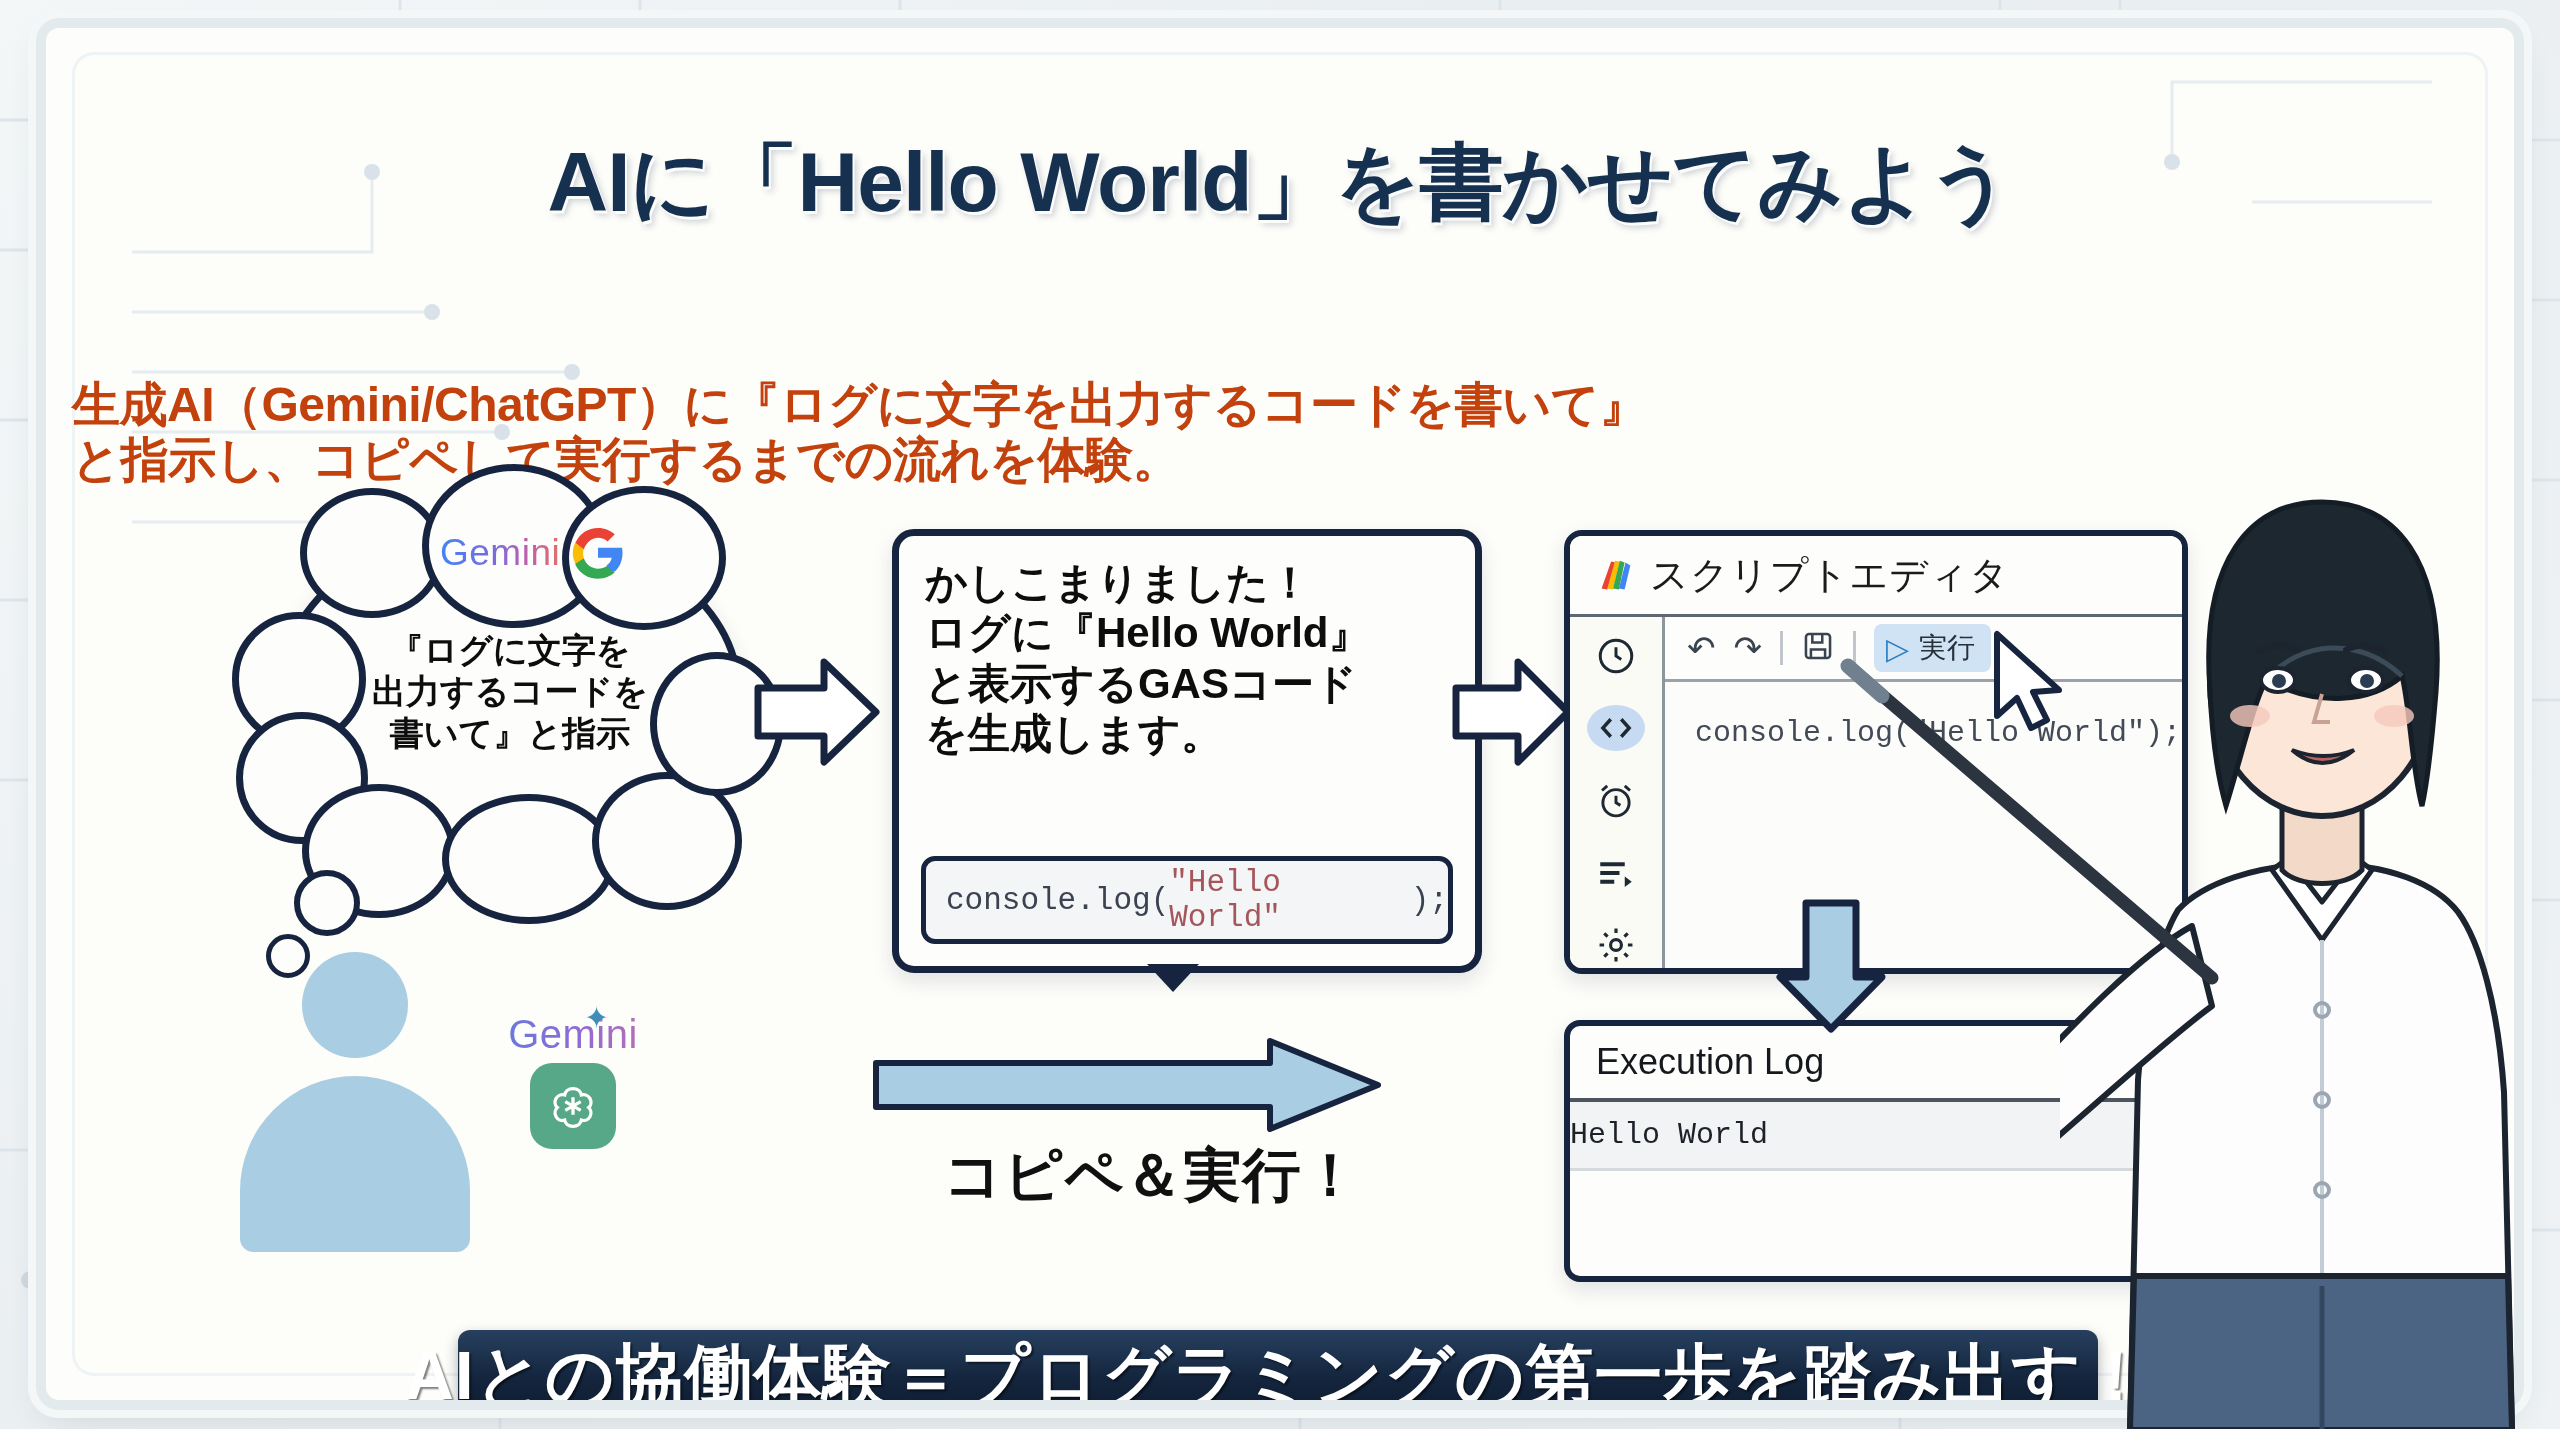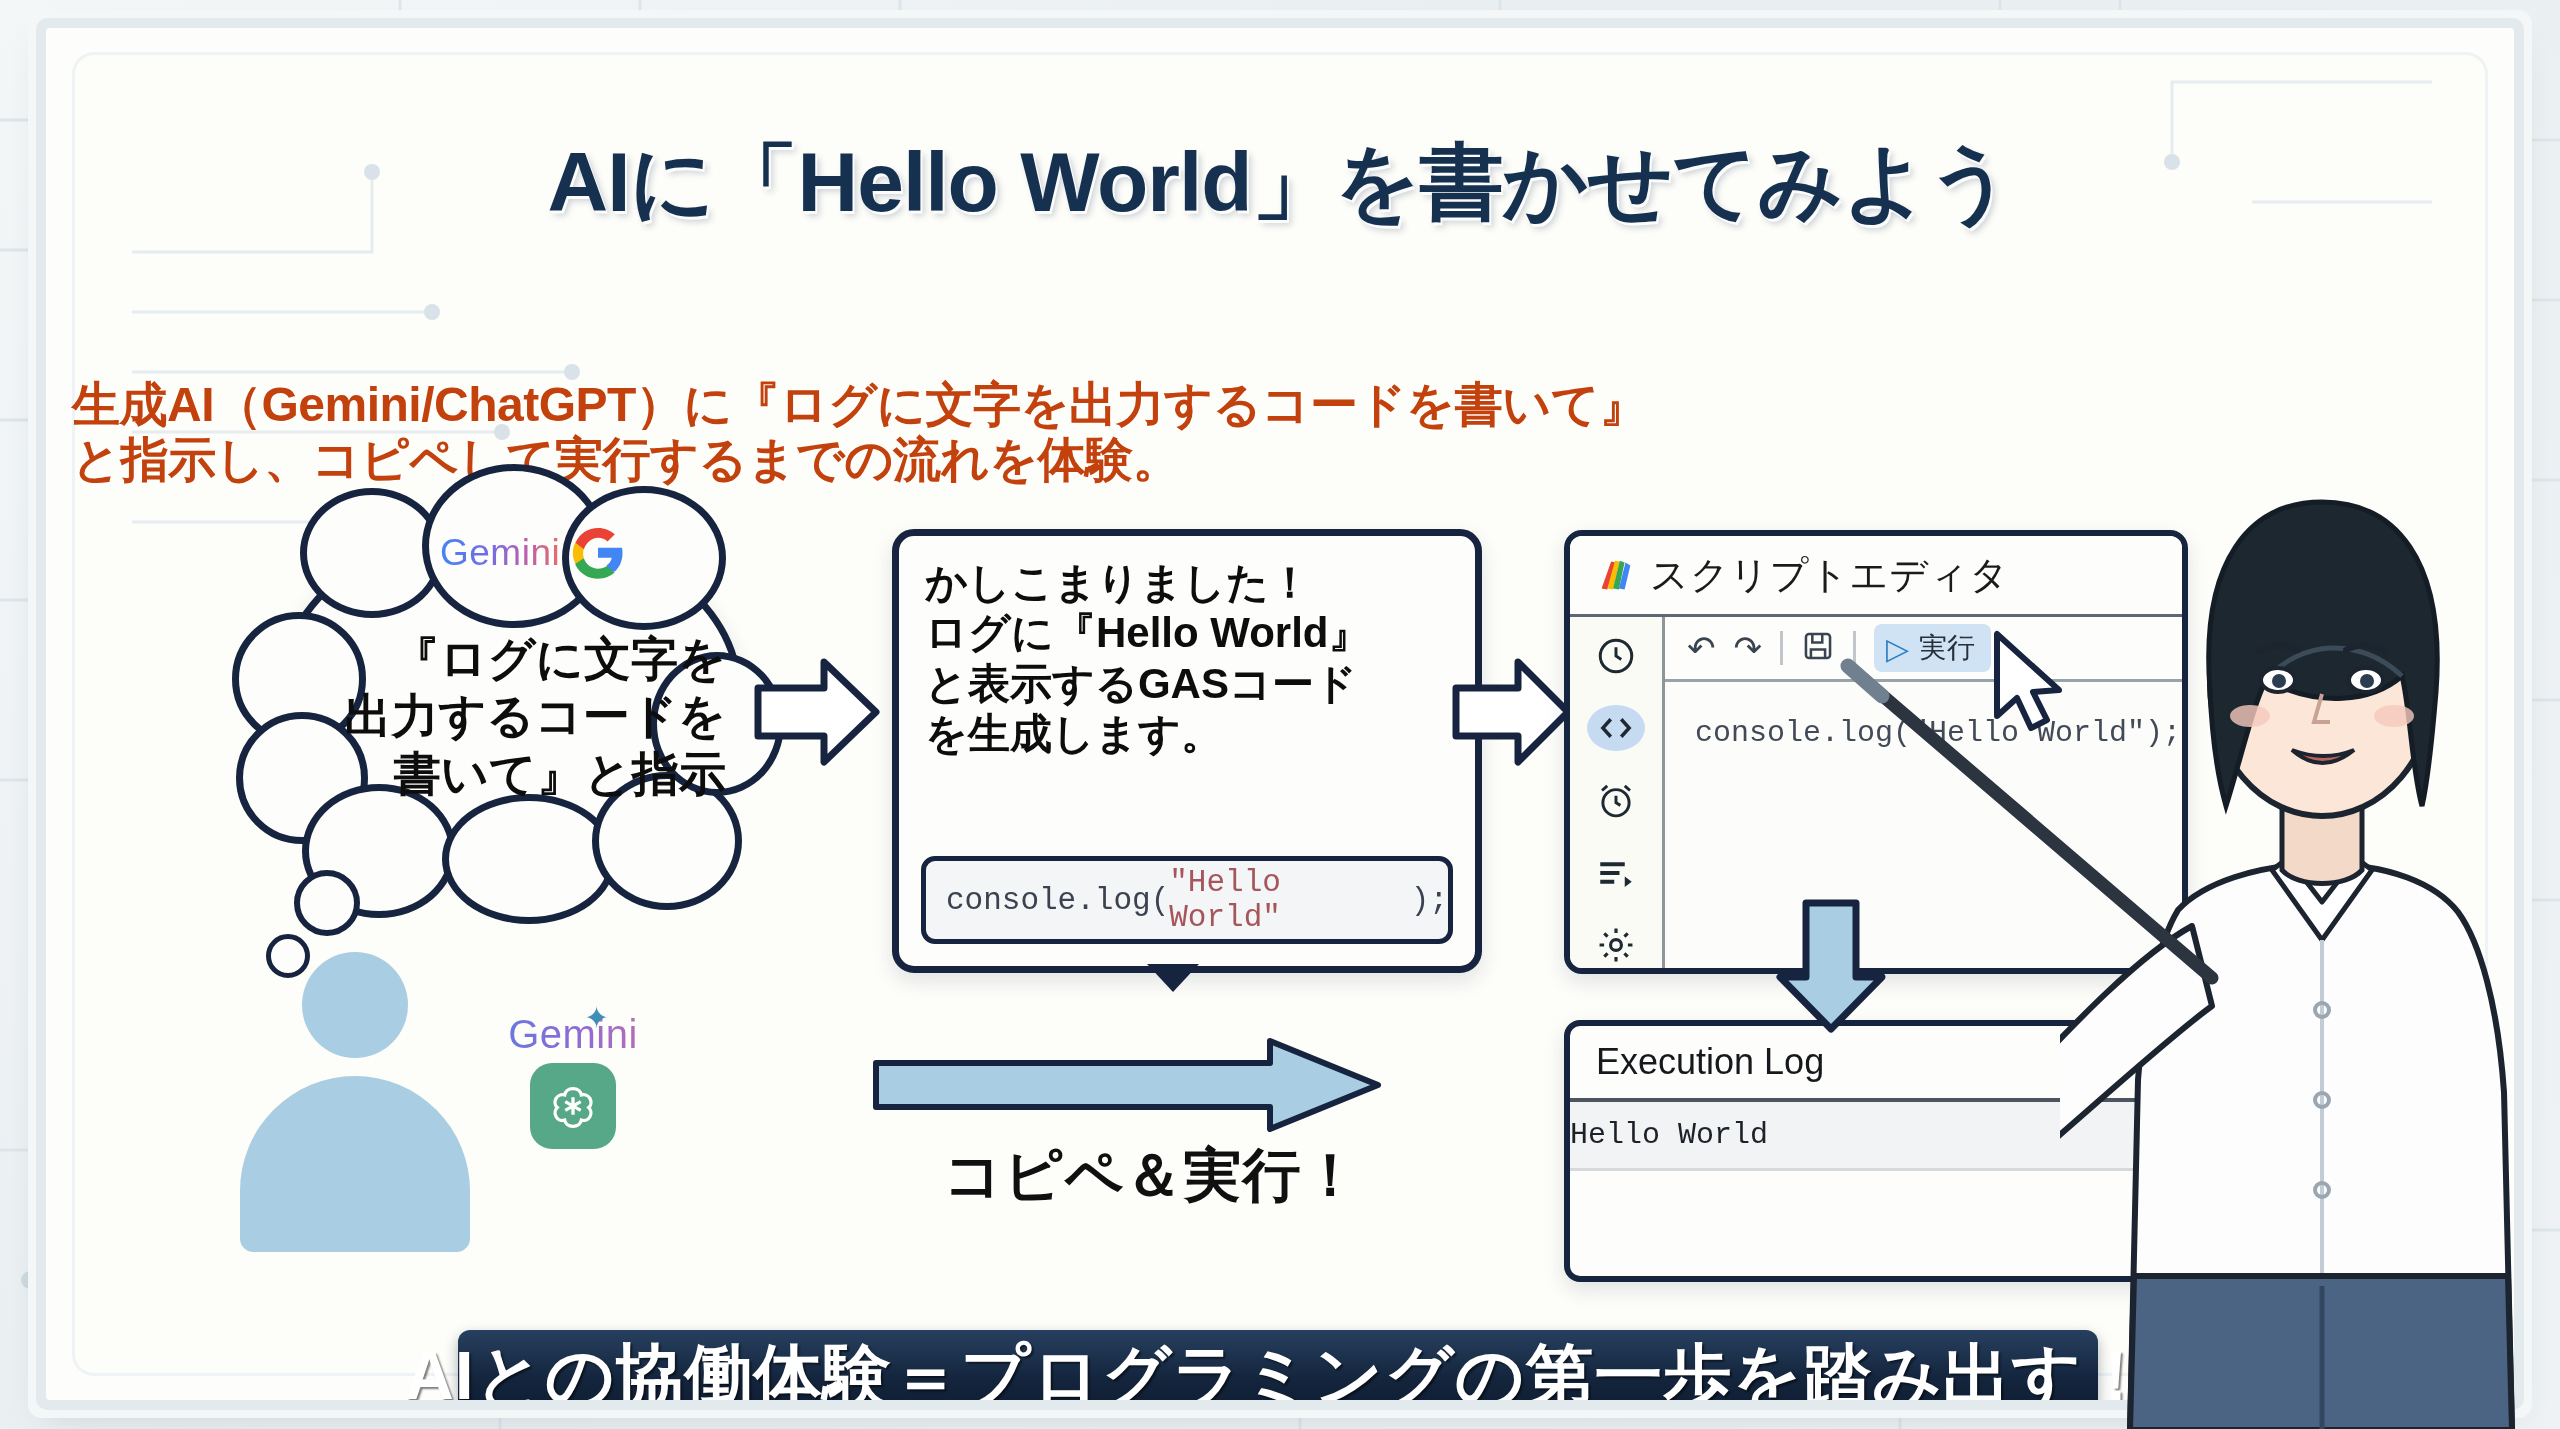--- a/index.html
+++ b/index.html
@@ -12,21 +12,21 @@
   }
 
   
   #bg-circuit{position:absolute;inset:0;background:
       linear-gradient(135deg,#f4f7f8 0%,#e9eef1 40%,#eef2f4 100%);}
   #bg-circuit svg{position:absolute;inset:0;width:100%;height:100%;}
 
   
   #board{
     position:absolute;left:46px;top:28px;width:2468px;height:1372px;
-    background:#fdfdfb;border-radius:4px;
+    background:#fdfdfb;border-radius:13px;
     box-shadow:0 0 0 10px #e3eaee, 0 0 0 18px #f3f7f8, 0 14px 36px rgba(40,60,80,.18);
     overflow:hidden;
   }
   #board-inner{
     position:absolute;left:26px;top:24px;right:26px;bottom:24px;
     background:#fdfdf9;border-radius:22px;
     box-shadow:inset 0 0 0 3px #eef3f5;
   }
 
   
@@ -51,21 +51,21 @@
   }
   #thought-cloud .cloud-shape{
     position:absolute;inset:0;
     background:#fdfdfb;border:7px solid #16243f;
     border-radius:48% 52% 46% 54% / 52% 48% 54% 46%;
     box-shadow:0 6px 18px rgba(40,60,90,.12);
   }
   .cloud-bump{position:absolute;background:#fdfdfb;border:7px solid #16243f;border-radius:50%;}
   #cloud-txt{
     position:absolute;left:22px;right:16px;top:108px;
-    text-align:right;color:#0d0d0d;font-weight:bold;font-size:47px;line-height:1.22;
+    text-align:center;color:#0d0d0d;font-weight:bold;font-size:34px;line-height:1.22;
   }
   #gemini-badge{
     position:absolute;left:368px;top:470px;width:210px;height:62px;
     display:flex;align-items:center;gap:10px;z-index:6;
   }
   .gemini-word{
     font-size:37px;font-weight:500;letter-spacing:.5px;
     background:linear-gradient(90deg,#4285f4 0%,#7a6ae0 45%,#c25fa8 75%,#e0706a 100%);
     -webkit-background-clip:text;background-clip:text;color:transparent;
   }

